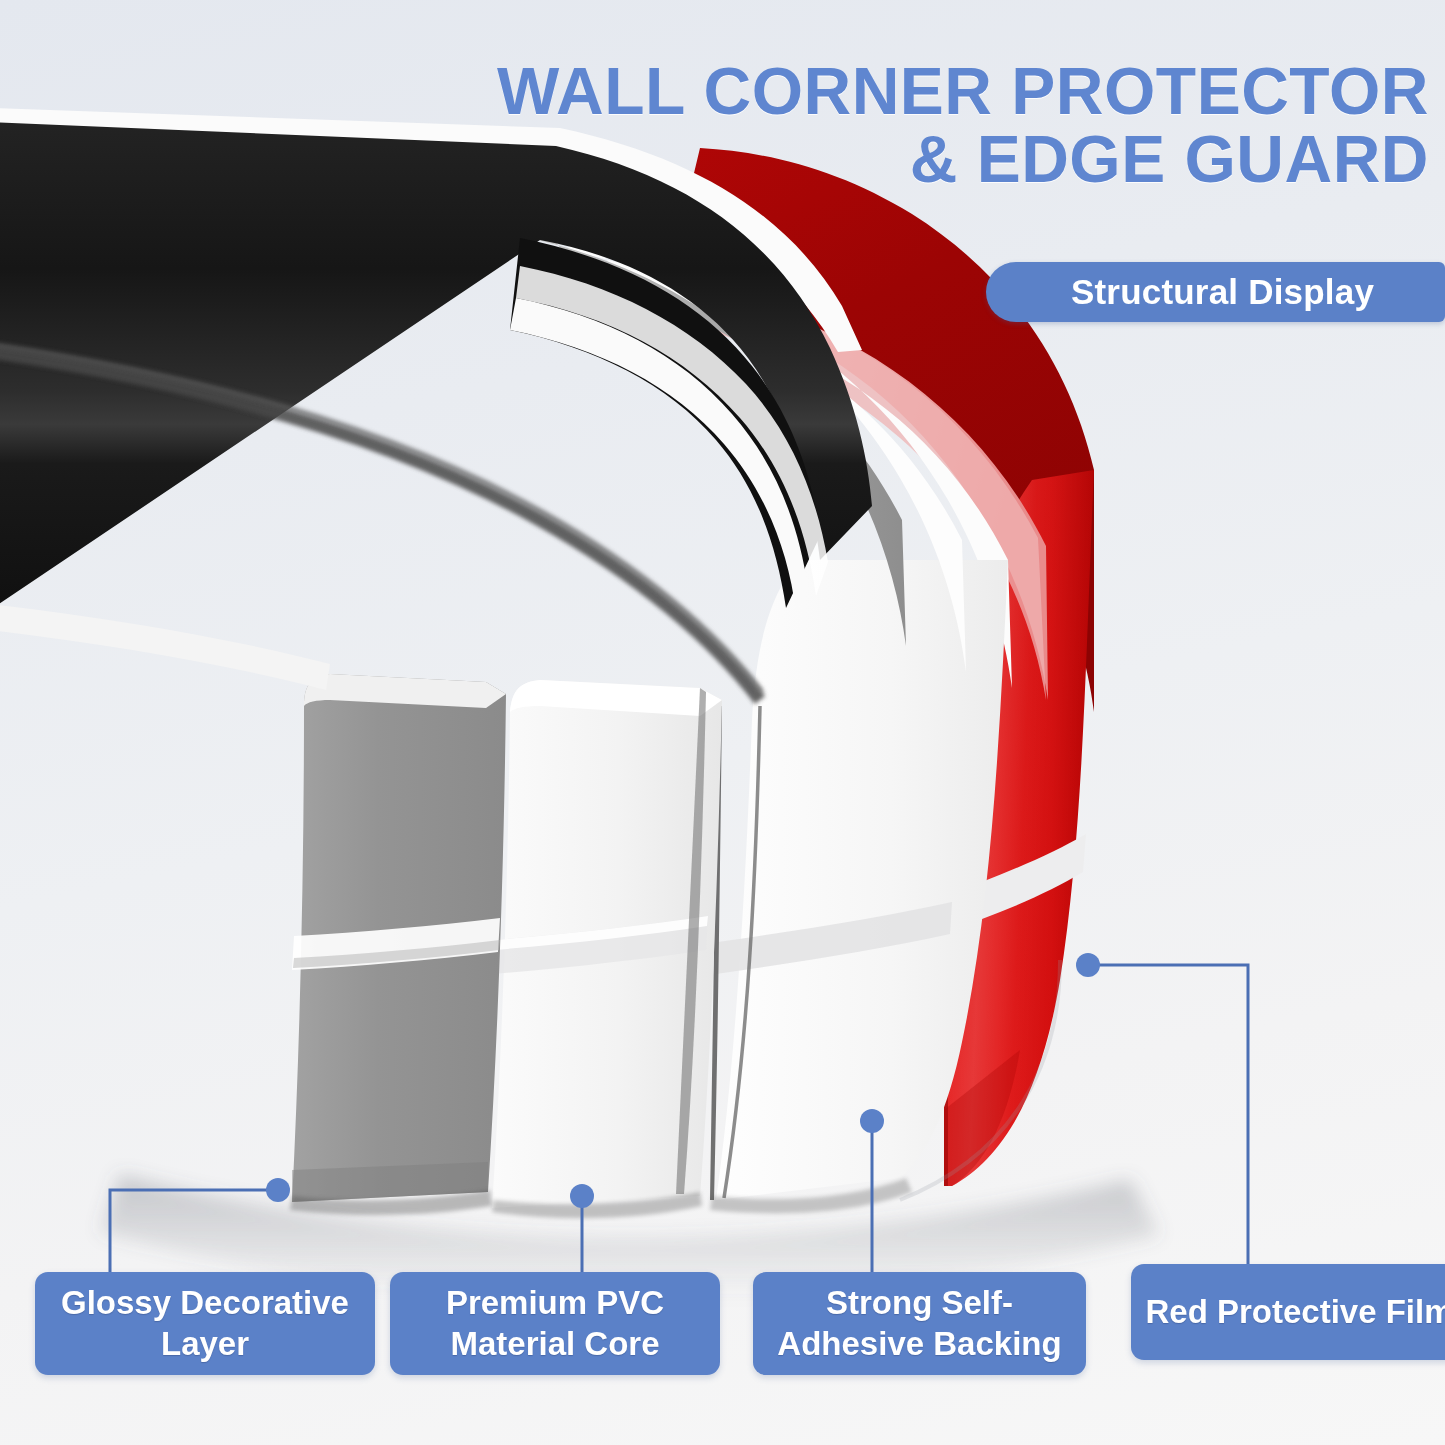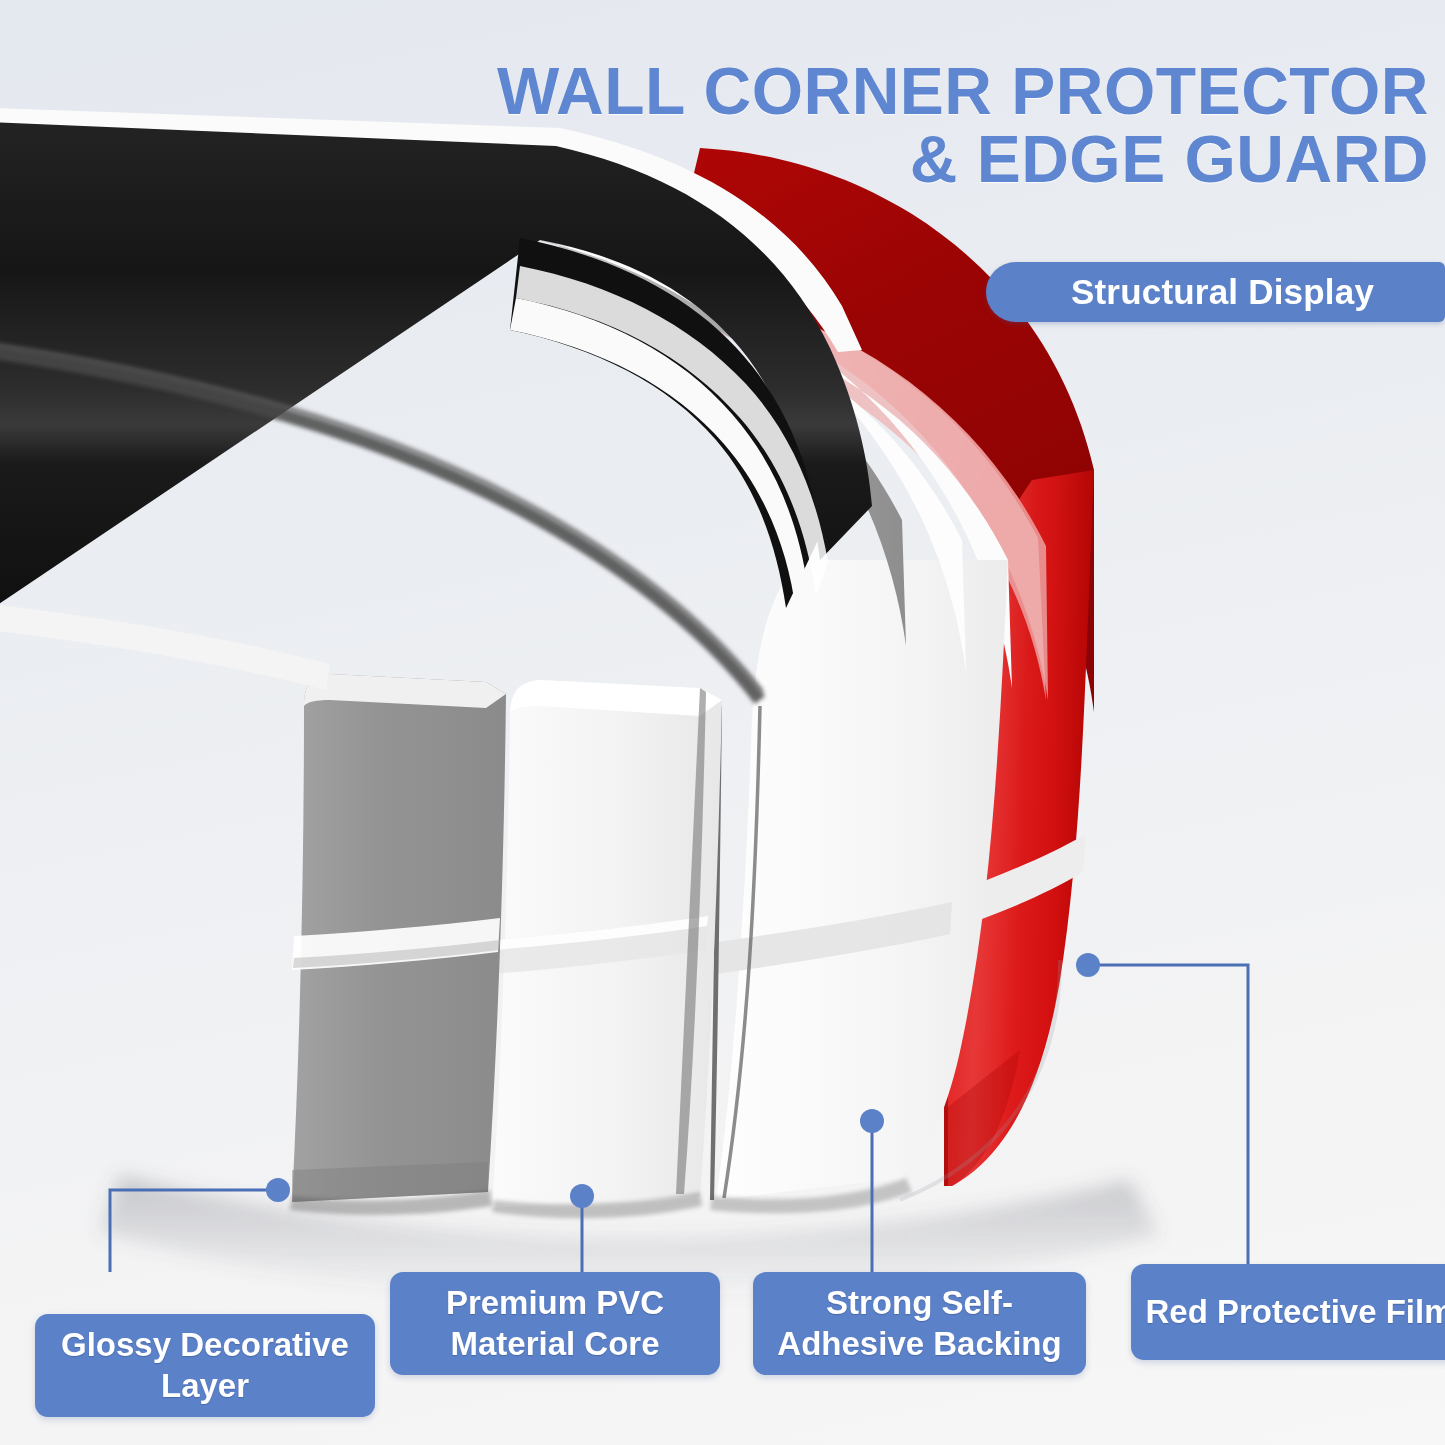--- a/index.html
+++ b/index.html
@@ -74,21 +74,21 @@
     justify-content: center;
     text-align: center;
     font-size: 33px;
     font-weight: bold;
     line-height: 1.22;
     padding: 6px 10px;
     box-sizing: border-box;
     box-shadow: 0 3px 6px rgba(70,95,150,0.22);
     text-shadow: 0 1px 1px rgba(40,60,110,0.35);
   }
-  #label-0 { left: 35px;   top: 1272px; width: 340px; height: 103px; margin-top: 42px; }
+  #label-0 { left: 35px;   top: 1272px; width: 340px; height: 103px; }
   #label-1 { left: 390px;  top: 1272px; width: 330px; height: 103px; }
   #label-2 { left: 753px;  top: 1272px; width: 333px; height: 103px; }
   #label-3 { left: 1104px; top: 1264px; width: 337px; height: 96px; margin-left: 27px; }
 </style>
 </head>
 <body>
 
 <div id="stage">
 
   <svg id="artwork" viewBox="0 0 1445 1445" aria-hidden="true">

